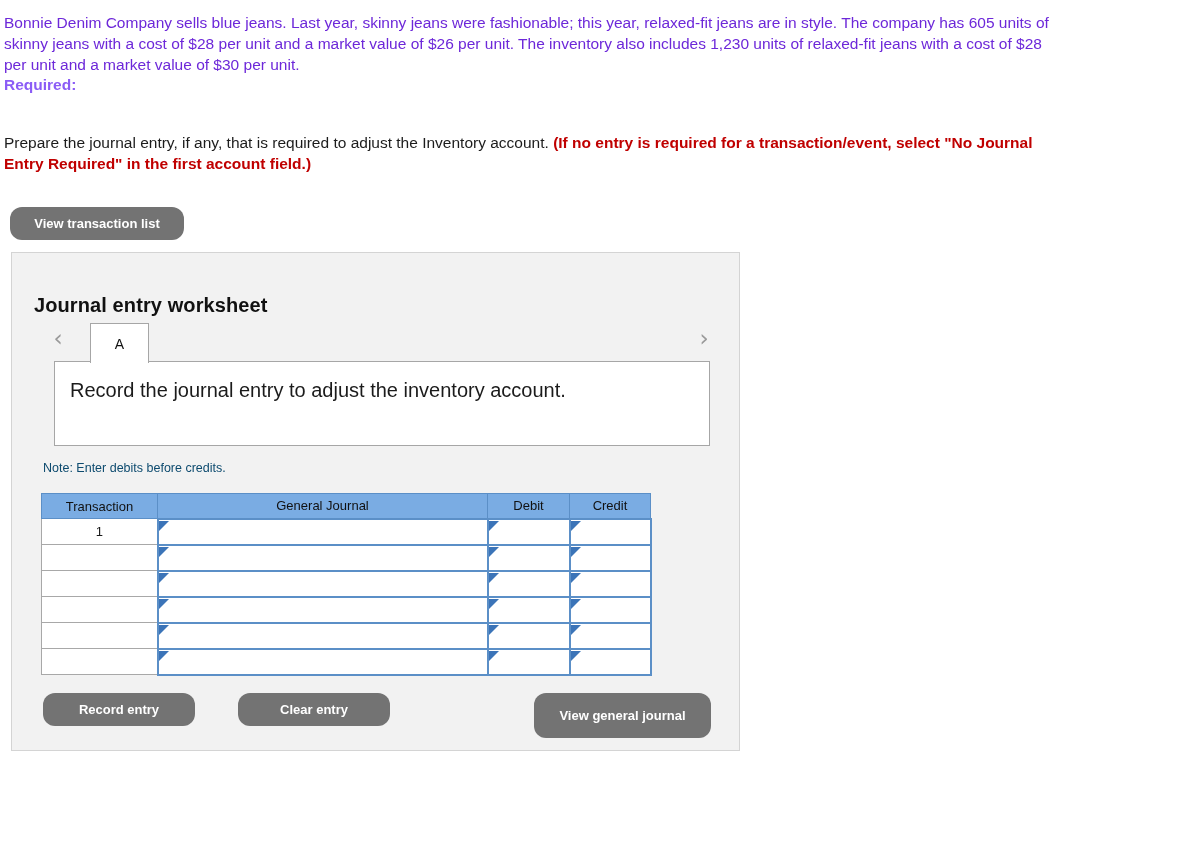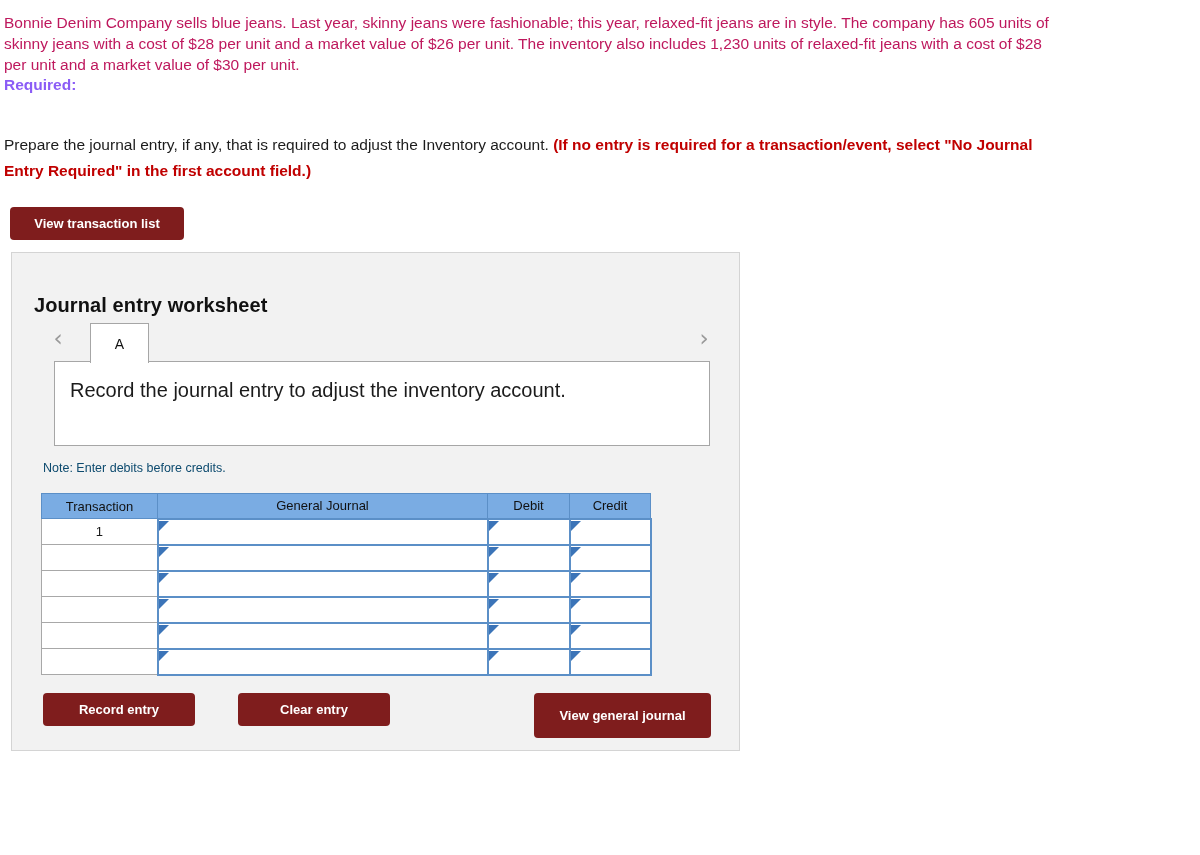--- a/index.html
+++ b/index.html
@@ -12,55 +12,55 @@
     -webkit-font-smoothing: antialiased;
   }
 
   
   .problem {
     position: absolute;
     left: 4px; top: 12px;
     width: 1046px;
     font-size: 15.5px;
     line-height: 21px;
-    color: #be185d;
+    color: #6d28d9;
   }
 
   .required-label {
     position: absolute;
     left: 4px; top: 76px;
     font-size: 15.5px;
     font-weight: bold;
     color: #8b5cf6;
   }
 
   .required-body {
     position: absolute;
     left: 4px; top: 132px;
     width: 1046px;
     font-size: 15.5px;
-    line-height: 26px;
+    line-height: 21px;
     color: #1c1c1c;
   }
   .required-body .warn {
     color: #c00000;
     font-weight: bold;
   }
 
   
   .btn {
     display: inline-flex;
     align-items: center;
     justify-content: center;
-    background: #7f1d1d;
+    background: #737373;
     color: #ffffff;
     font-size: 13px;
     font-weight: bold;
     border: none;
-    border-radius: 4px;
+    border-radius: 12px;
     cursor: pointer;
     font-family: "Liberation Sans", sans-serif;
     line-height: 1;
     padding: 0 14px;
   }
 
   #view-transaction-list {
     position: absolute;
     left: 10px; top: 207px;
     width: 174px; height: 33px;

